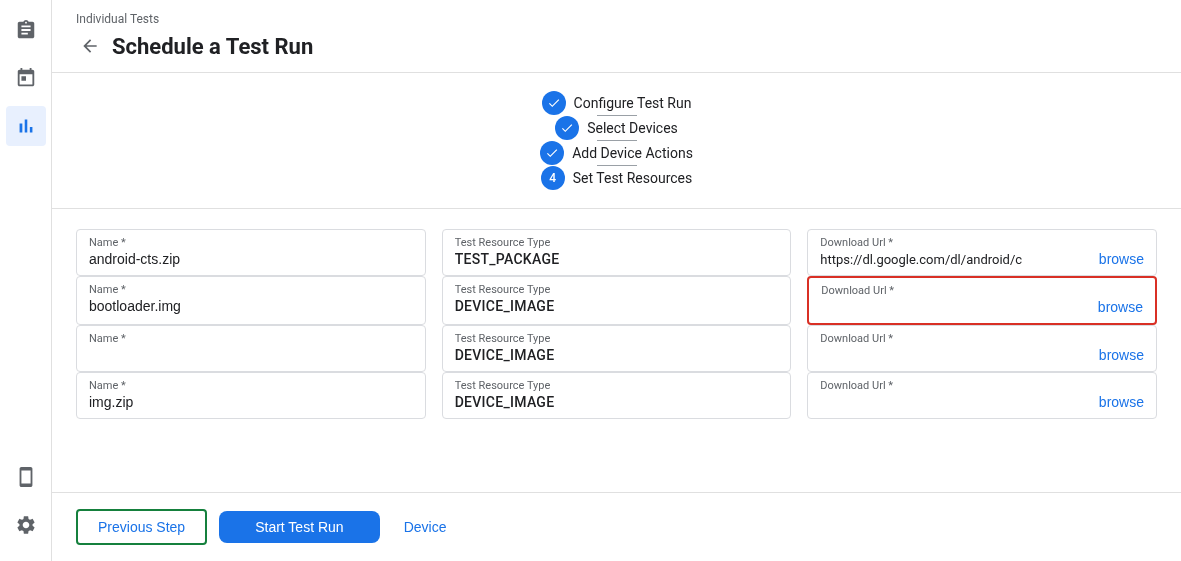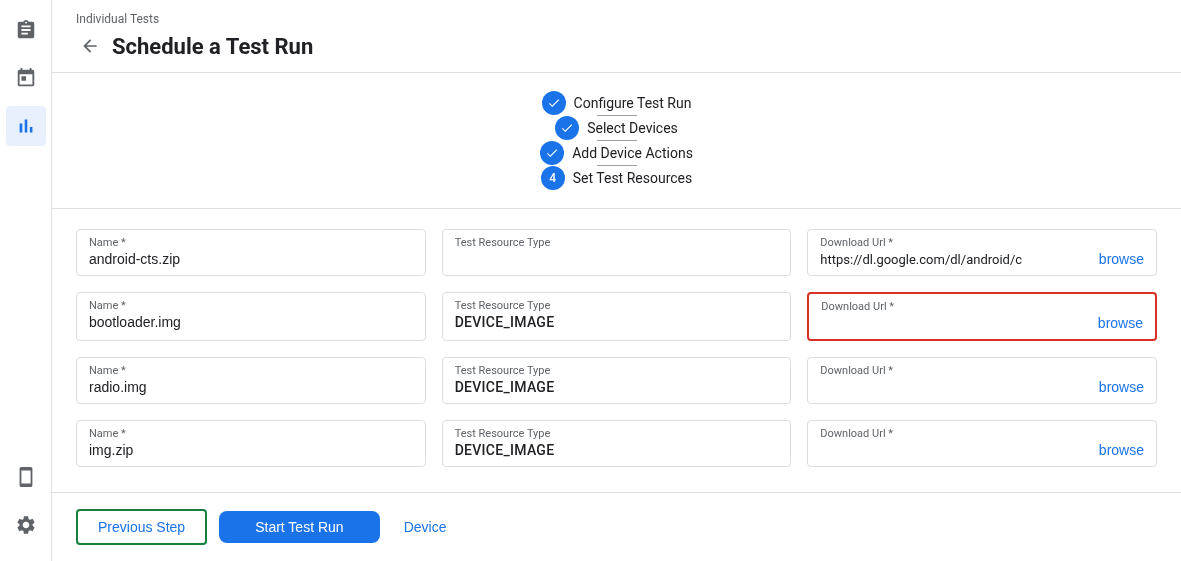--- a/index.html
+++ b/index.html
@@ -125,21 +125,20 @@
       flex: 1;
       overflow-y: auto;
       padding: 20px 24px;
     }
 
     
     .resource-row {
       display: grid;
       grid-template-columns: 1fr 1fr 1fr;
       gap: 16px;
-      margin-bottom: 16px;
     }
     .field-group {
       display: flex;
       flex-direction: column;
       border: 1px solid #dadce0;
       border-radius: 4px;
       padding: 6px 12px 8px 12px;
       position: relative;
       background: #fff;
     }
@@ -311,20 +310,21 @@
 
   <div class="content">
 
     <div class="resource-row">
       <div class="field-group">
         <span class="field-label">Name *</span>
         <input class="field-value" type="text" value="android-cts.zip" style="">
       </div>
       <div class="field-group">
         <span class="field-label">Test Resource Type</span>
+        <span class="field-value-readonly">TEST_PACKAGE</span>
       </div>
       <div class="field-group">
         <span class="field-label">Download Url *</span>
         <div class="url-row">
           <span class="url-value">https://dl.google.com/dl/android/c</span>
           <button class="browse-link">browse</button>
         </div>
       </div>
     </div>
 
@@ -342,21 +342,20 @@
         <div class="url-row">
           <span class="url-value"></span>
           <button class="browse-link">browse</button>
         </div>
       </div>
     </div>
 
     <div class="resource-row">
       <div class="field-group">
         <span class="field-label">Name *</span>
-        <input class="field-value" type="text" value="radio.img" style="">
       </div>
       <div class="field-group">
         <span class="field-label">Test Resource Type</span>
         <span class="field-value-readonly">DEVICE_IMAGE</span>
       </div>
       <div class="field-group">
         <span class="field-label">Download Url *</span>
         <div class="url-row">
           <span class="url-value"></span>
           <button class="browse-link">browse</button>

